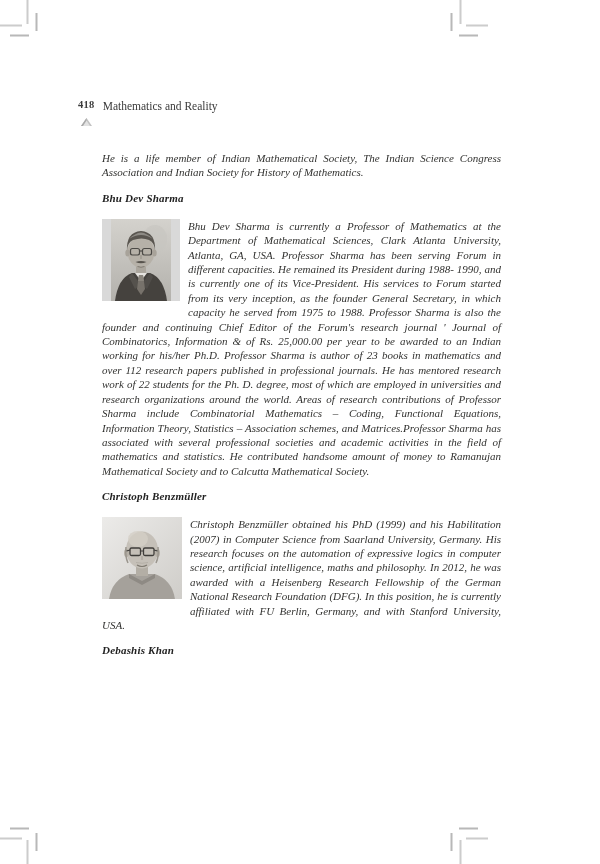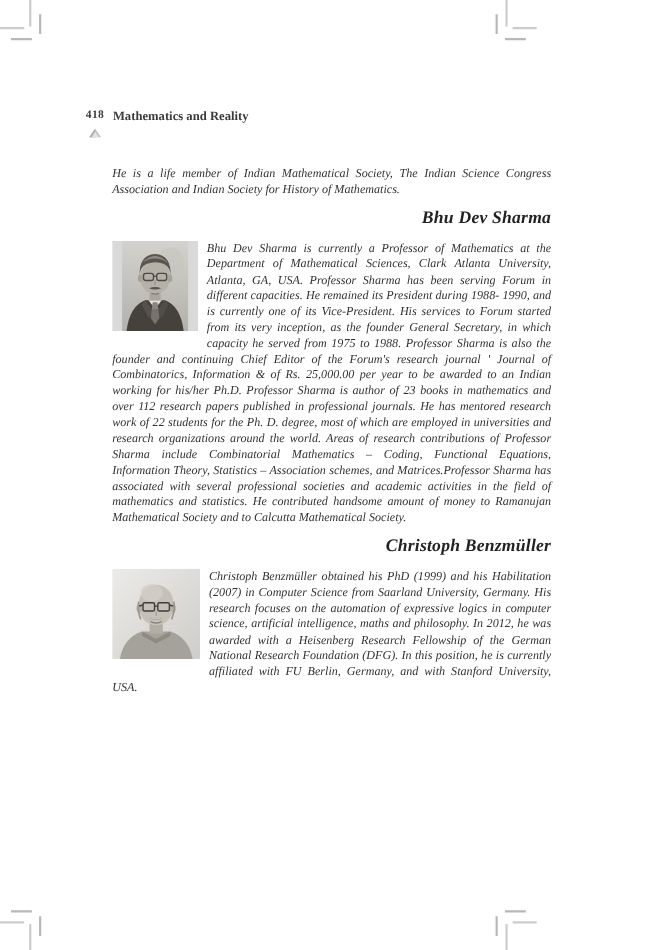--- a/index.html
+++ b/index.html
@@ -15,31 +15,31 @@
   .crop.tr{top:0;right:0;transform:scaleX(-1);}
   .crop.bl{bottom:0;left:0;transform:scaleY(-1);}
   .crop.br{bottom:0;right:0;transform:scale(-1,-1);}
   .crop svg{display:block;}
 
   
   .running-head{position:absolute;left:78px;top:99px;display:flex;align-items:flex-start;}
   .pagenum-block{display:flex;flex-direction:column;align-items:center;margin-right:8px;}
   .page-number{font-size:10.5px;font-weight:bold;color:#3c3c3c;letter-spacing:.3px;line-height:11px;}
   .ornament{margin-top:2px;}
-  .book-title{font-size:11.5px;color:#3a3a3a;line-height:13px;margin-top:1px;font-weight:bold;}
+  .book-title{font-size:11.5px;color:#3a3a3a;line-height:13px;margin-top:1px;}
 
   
   .content{
     position:absolute;left:102px;top:151px;width:399px;
     font-size:11px;line-height:14.4px;color:#323230;text-align:justify;font-style:italic;
   }
   .content p{margin:0;}
   h2.section-heading{
-    font-size:16px;line-height:15px;font-weight:bold;color:#222;
-    text-align:right;margin:11px 0 13px 0;letter-spacing:.2px;
+    font-size:11px;line-height:15px;font-weight:bold;color:#222;
+    text-align:left;margin:11px 0 13px 0;letter-spacing:.2px;
   }
   .bio-block{overflow:visible;}
   .photo-float{
     float:left;width:78px;height:100px;margin-right:8px;
   }
   .photo-float.p2{width:80px;}
   .photo{display:block;border:0;}
   .last-line-justify{text-align:justify;text-align-last:justify;}
   .clear{clear:both;}
 </style>
@@ -169,16 +169,17 @@
 
           <path d="M40 39 L40 43" stroke="#a09b92" stroke-width="1"></path>
           <path d="M35 48 Q40 51 45 48" stroke="#7d786f" stroke-width="1.2" fill="none"></path>
           <path d="M34 45.5 Q40 47 46 45.5" stroke="#b0aba2" stroke-width="0.8" fill="none"></path>
         </svg>
       </span>
       <p>Christoph Benzmüller obtained his PhD (1999) and his Habilitation (2007) in Computer Science from Saarland University, Germany. His research focuses on the automation of expressive logics in computer science, artificial intelligence, maths and philosophy. In 2012, he was awarded with a Heisenberg Research Fellowship of the German National Research Foundation (DFG). In this position, he is currently affiliated with FU Berlin, Germany, and with Stanford University, USA.</p>
       <div class="clear"></div>
     </div>
 
+    <h2 class="section-heading">Debashis Khan</h2>
 
 
   </div>
 </div>
 
 </body></html>

